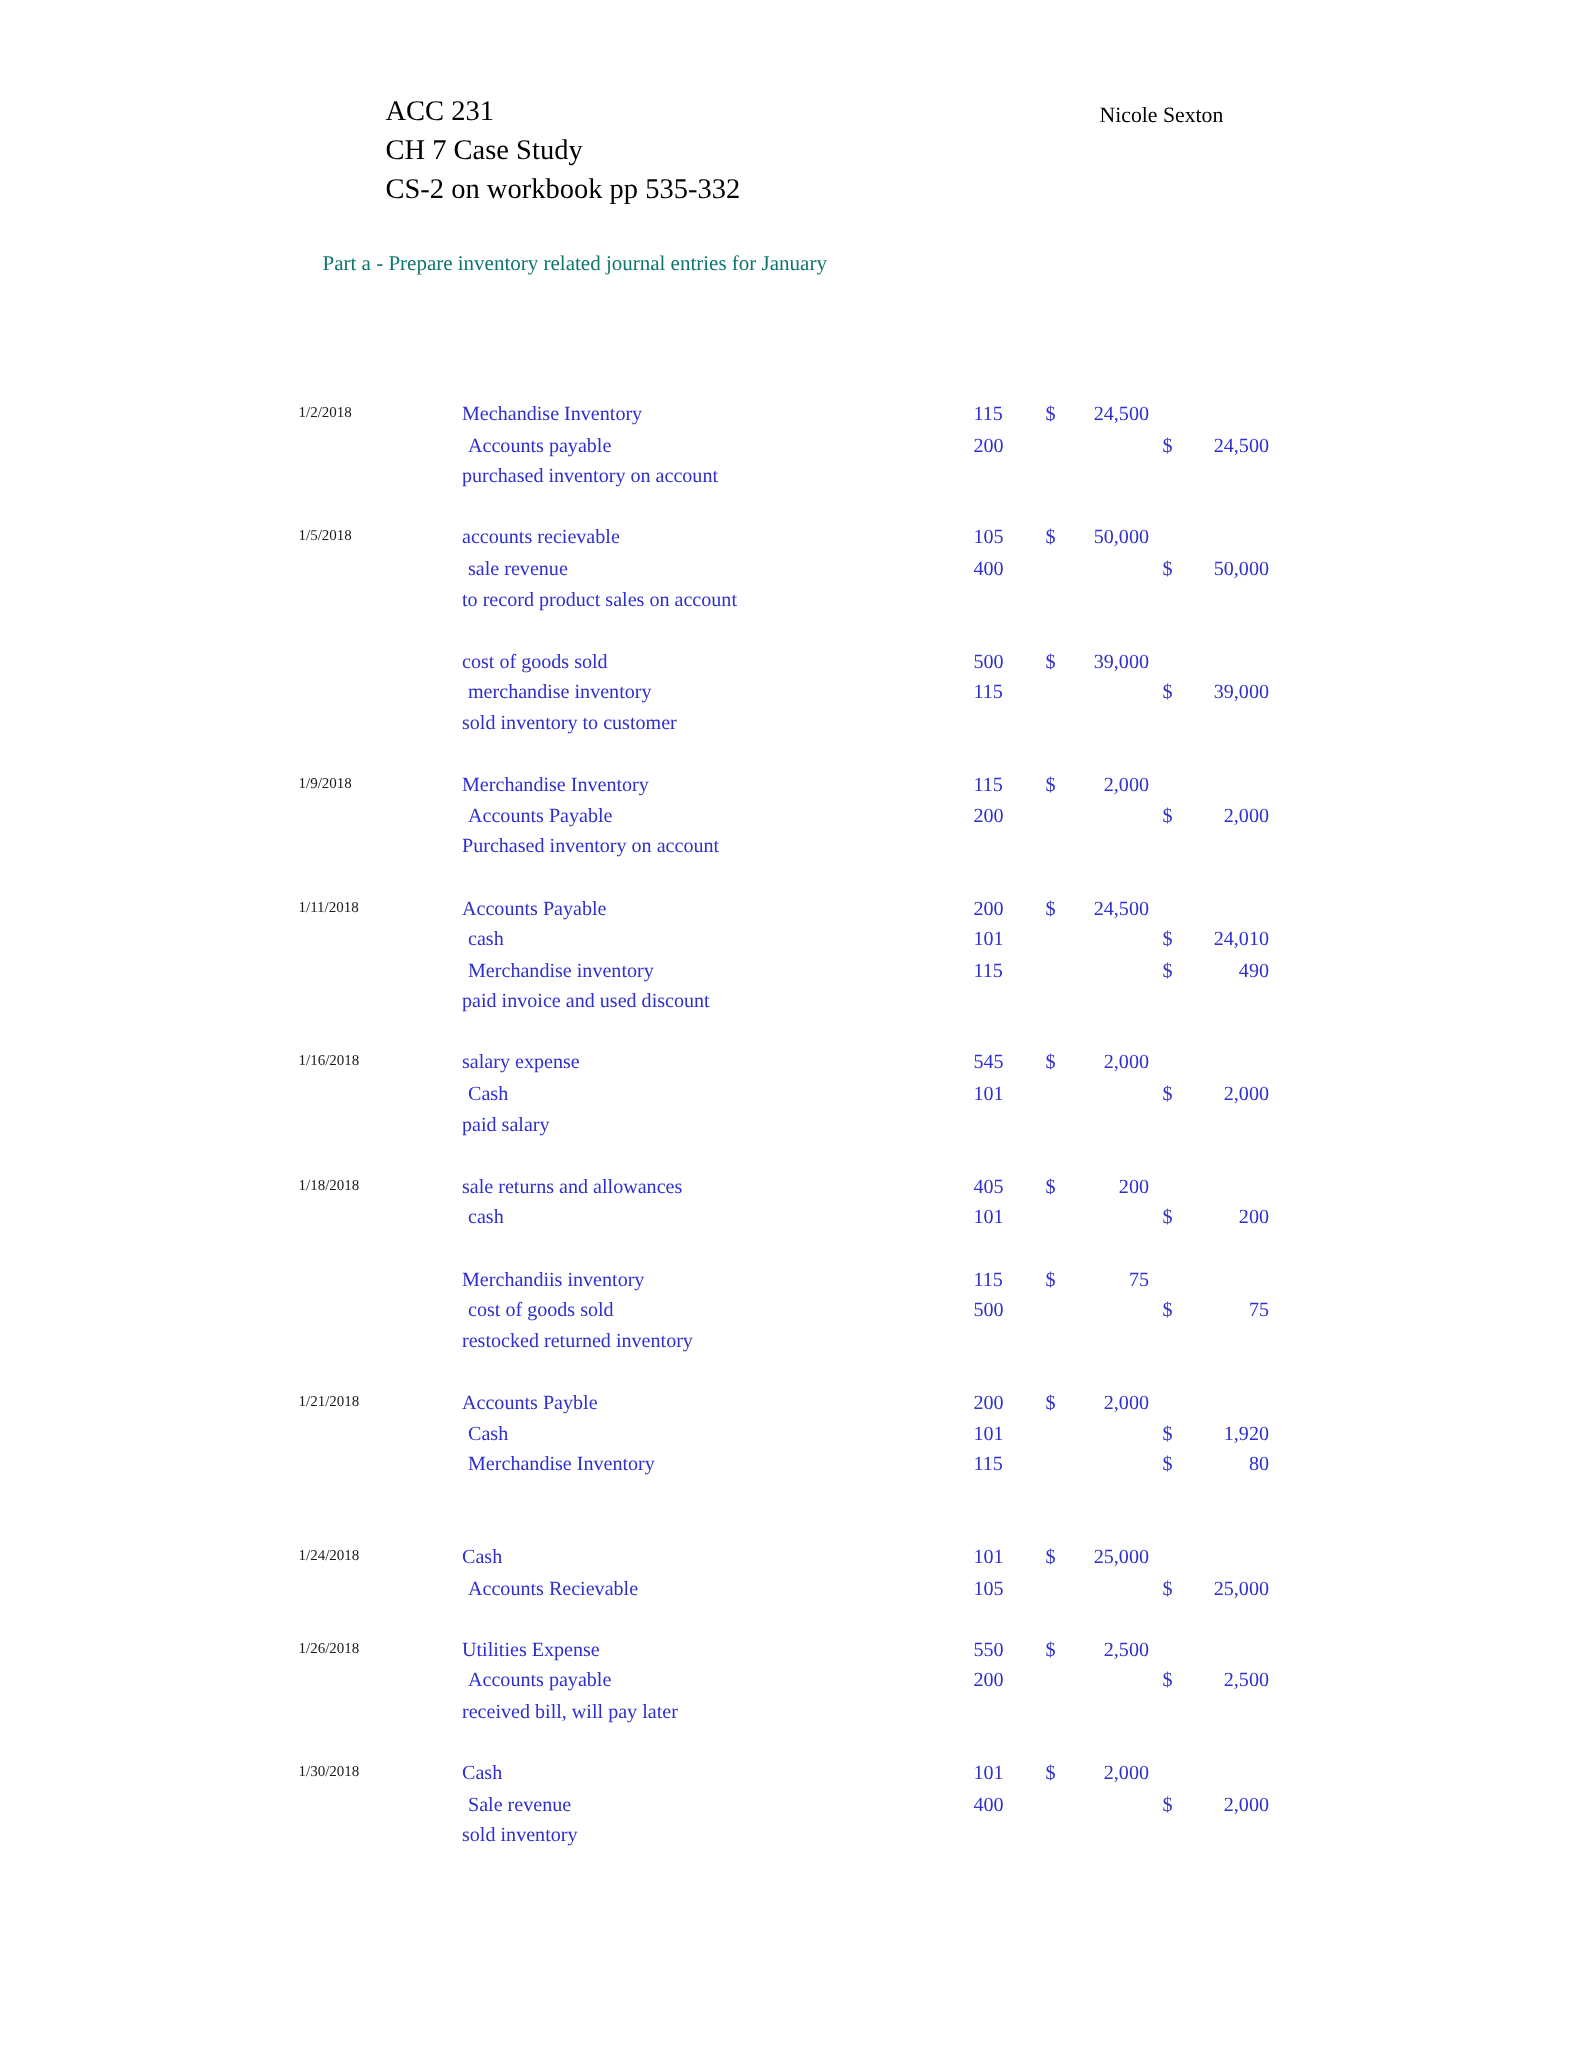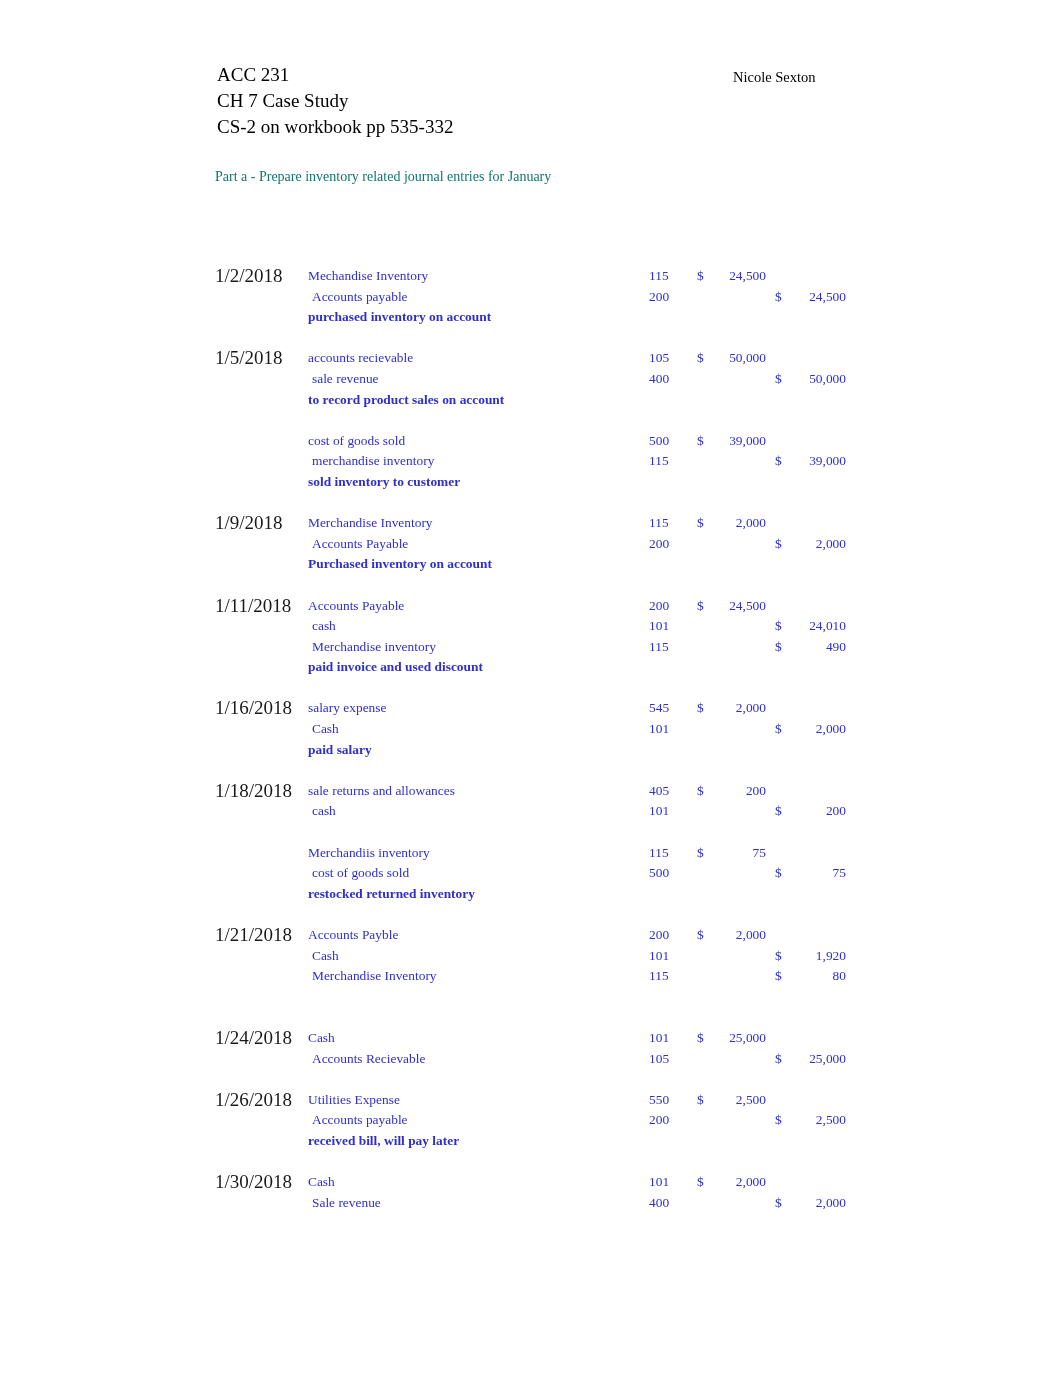--- a/index.html
+++ b/index.html
@@ -24,20 +24,21 @@
   .hdr-block {
     position: absolute;
     left: 217px;
     top: 62px;
   }
   .hdr-line {
     font-size: 19px;
     line-height: 26px;
     color: #000000;
     white-space: pre;
+    margin-left: 40px;
   }
   .author {
     position: absolute;
     left: 733px;
     top: 68px;
     font-size: 14.5px;
     line-height: 18px;
     color: #000000;
     white-space: pre;
   }
@@ -66,33 +67,32 @@
   .jrow.spacer { height: 20.6px; }
 
   .cell {
     position: absolute;
     font-size: 13.4px;
     line-height: 20.6px;
     white-space: pre;
     color: #2F2FCB;
   }
   .c-date {
-    left: 215px;
+    left: 199px;
     color: #1a1a1a;
-    font-size: 19px;
+    font-size: 10px;
   }
   .c-acct {
     left: 308px;
   }
   .c-acct.indent {
     left: 312px;
   }
   .c-acct.memo {
     left: 308px;
-    font-weight: bold;
   }
   .c-code {
     left: 649px;
     width: 30px;
     text-align: left;
   }
   .c-dsym {
     left: 697px;
   }
   .c-damt {
@@ -320,15 +320,18 @@
         <span class="cell c-code">101</span>
         <span class="cell c-dsym">$</span>
         <span class="cell c-damt">2,000</span>
       </div>
       <div class="jrow">
         <span class="cell c-acct indent">Sale revenue</span>
         <span class="cell c-code">400</span>
         <span class="cell c-csym">$</span>
         <span class="cell c-camt">2,000</span>
       </div>
+      <div class="jrow">
+        <span class="cell c-acct memo">sold inventory</span>
+      </div>
     </div>
 
 </div>
 
 </body></html>

